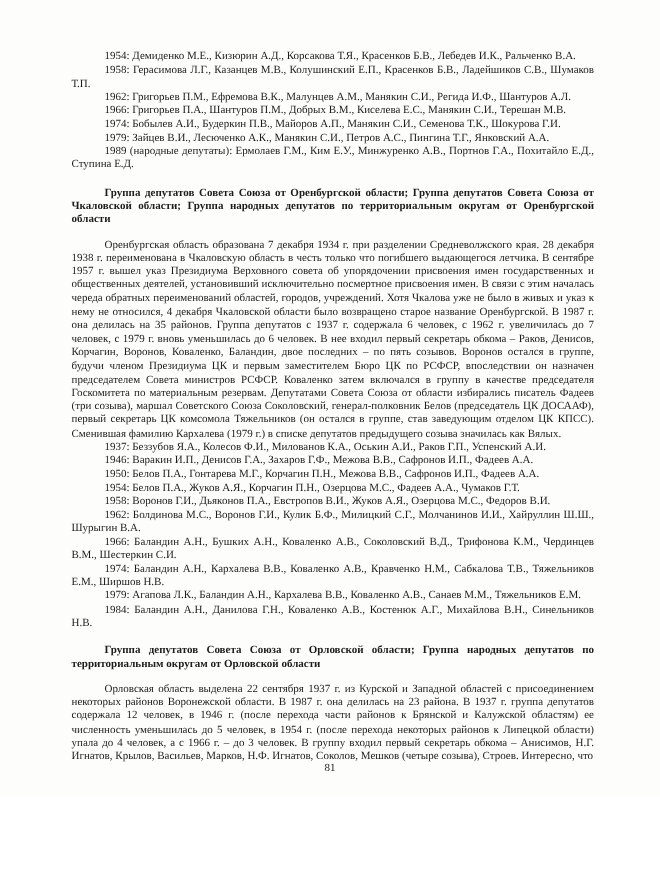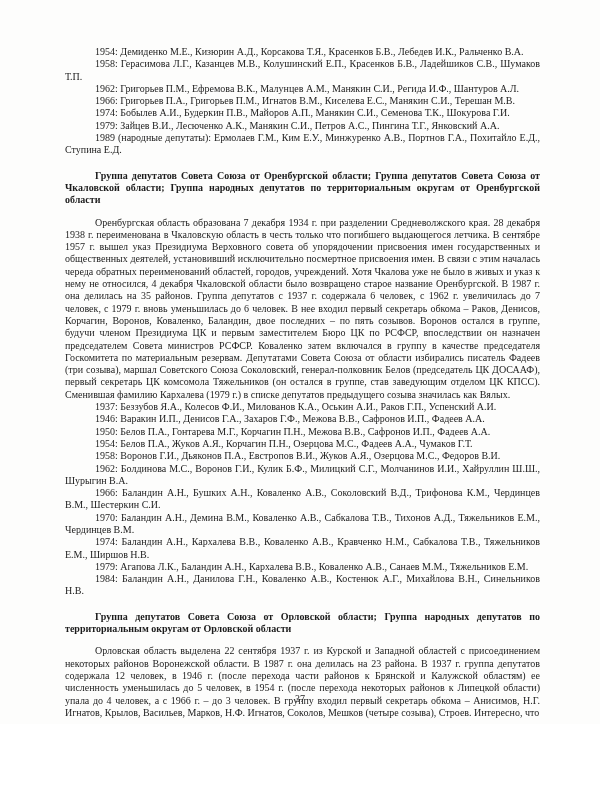--- a/index.html
+++ b/index.html
@@ -46,41 +46,40 @@
 </style>
 </head>
 <body>
 
 <div class="page">
   <div class="content">
 
     <p class="entry">1954: Демиденко М.Е., Кизюрин А.Д., Корсакова Т.Я., Красенков Б.В., Лебедев И.К., Ральченко В.А.</p>
     <p class="entry">1958: Герасимова Л.Г., Казанцев М.В., Колушинский Е.П., Красенков Б.В., Ладейшиков С.В., Шумаков Т.П.</p>
     <p class="entry">1962: Григорьев П.М., Ефремова В.К., Малунцев А.М., Манякин С.И., Регида И.Ф., Шантуров А.Л.</p>
-    <p class="entry">1966: Григорьев П.А., Григорьев П.М., Игнатов В.М., Киселева Е.С., Манякин С.И., Терешан М.В.</p>
+    <p class="entry">1966: Григорьев П.А., Шантуров П.М., Добрых В.М., Киселева Е.С., Манякин С.И., Терешан М.В.</p>
     <p class="entry">1974: Бобылев А.И., Будеркин П.В., Майоров А.П., Манякин С.И., Семенова Т.К., Шокурова Г.И.</p>
     <p class="entry">1979: Зайцев В.И., Лесюченко А.К., Манякин С.И., Петров А.С., Пингина Т.Г., Янковский А.А.</p>
     <p class="entry">1989 (народные депутаты): Ермолаев Г.М., Ким Е.У., Минжуренко А.В., Портнов Г.А., Похитайло Е.Д., Ступина Е.Д.</p>
 
     <p class="heading">Группа депутатов Совета Союза от Оренбургской области; Группа депутатов Совета Союза от Чкаловской области; Группа народных депутатов по территориальным округам от Оренбургской области</p>
 
     <p class="para">Оренбургская область образована 7 декабря 1934 г. при разделении Средневолжского края. 28 декабря 1938 г. переименована в Чкаловскую область в честь только что погибшего выдающегося летчика. В сентябре 1957 г. вышел указ Президиума Верховного совета об упорядочении присвоения имен государственных и общественных деятелей, установивший исключительно посмертное присвоения имен. В связи с этим началась череда обратных переименований областей, городов, учреждений. Хотя Чкалова уже не было в живых и указ к нему не относился, 4 декабря Чкаловской области было возвращено старое название Оренбургской. В 1987 г. она делилась на 35 районов. Группа депутатов с 1937 г. содержала 6 человек, с 1962 г. увеличилась до 7 человек, с 1979 г. вновь уменьшилась до 6 человек. В нее входил первый секретарь обкома – Раков, Денисов, Корчагин, Воронов, Коваленко, Баландин, двое последних – по пять созывов. Воронов остался в группе, будучи членом Президиума ЦК и первым заместителем Бюро ЦК по РСФСР, впоследствии он назначен председателем Совета министров РСФСР. Коваленко затем включался в группу в качестве председателя Госкомитета по материальным резервам. Депутатами Совета Союза от области избирались писатель Фадеев (три созыва), маршал Советского Союза Соколовский, генерал-полковник Белов (председатель ЦК ДОСААФ), первый секретарь ЦК комсомола Тяжельников (он остался в группе, став заведующим отделом ЦК КПСС). Сменившая фамилию Кархалева (1979 г.) в списке депутатов предыдущего созыва значилась как Вялых.</p>
 
     <p class="entry">1937: Беззубов Я.А., Колесов Ф.И., Милованов К.А., Оськин А.И., Раков Г.П., Успенский А.И.</p>
     <p class="entry">1946: Варакин И.П., Денисов Г.А., Захаров Г.Ф., Межова В.В., Сафронов И.П., Фадеев А.А.</p>
     <p class="entry">1950: Белов П.А., Гонтарева М.Г., Корчагин П.Н., Межова В.В., Сафронов И.П., Фадеев А.А.</p>
     <p class="entry">1954: Белов П.А., Жуков А.Я., Корчагин П.Н., Озерцова М.С., Фадеев А.А., Чумаков Г.Т.</p>
     <p class="entry">1958: Воронов Г.И., Дьяконов П.А., Евстропов В.И., Жуков А.Я., Озерцова М.С., Федоров В.И.</p>
     <p class="entry">1962: Болдинова М.С., Воронов Г.И., Кулик Б.Ф., Милицкий С.Г., Молчанинов И.И., Хайруллин Ш.Ш., Шурыгин В.А.</p>
     <p class="entry">1966: Баландин А.Н., Бушких А.Н., Коваленко А.В., Соколовский В.Д., Трифонова К.М., Чердинцев В.М., Шестеркин С.И.</p>
-    <p class="entry">1970: Баландин А.Н., Демина В.М., Коваленко А.В., Сабкалова Т.В., Тихонов А.Д., Тяжельников Е.М., Чердинцев В.М.</p>
     <p class="entry">1974: Баландин А.Н., Кархалева В.В., Коваленко А.В., Кравченко Н.М., Сабкалова Т.В., Тяжельников Е.М., Ширшов Н.В.</p>
     <p class="entry">1979: Агапова Л.К., Баландин А.Н., Кархалева В.В., Коваленко А.В., Санаев М.М., Тяжельников Е.М.</p>
     <p class="entry">1984: Баландин А.Н., Данилова Г.Н., Коваленко А.В., Костенюк А.Г., Михайлова В.Н., Синельников Н.В.</p>
 
     <p class="heading">Группа депутатов Совета Союза от Орловской области; Группа народных депутатов по территориальным округам от Орловской области</p>
 
     <p class="para">Орловская область выделена 22 сентября 1937 г. из Курской и Западной областей с присоединением некоторых районов Воронежской области. В 1987 г. она делилась на 23 района. В 1937 г. группа депутатов содержала 12 человек, в 1946 г. (после перехода части районов к Брянской и Калужской областям) ее численность уменьшилась до 5 человек, в 1954 г. (после перехода некоторых районов к Липецкой области) упала до 4 человек, а с 1966 г. – до 3 человек. В группу входил первый секретарь обкома – Анисимов, Н.Г. Игнатов, Крылов, Васильев, Марков, Н.Ф. Игнатов, Соколов, Мешков (четыре созыва), Строев. Интересно, что</p>
 
   </div>
 
-  <div class="page-number">37</div>
+  <div class="page-number">81</div>
 </div>
 
 </body></html>

